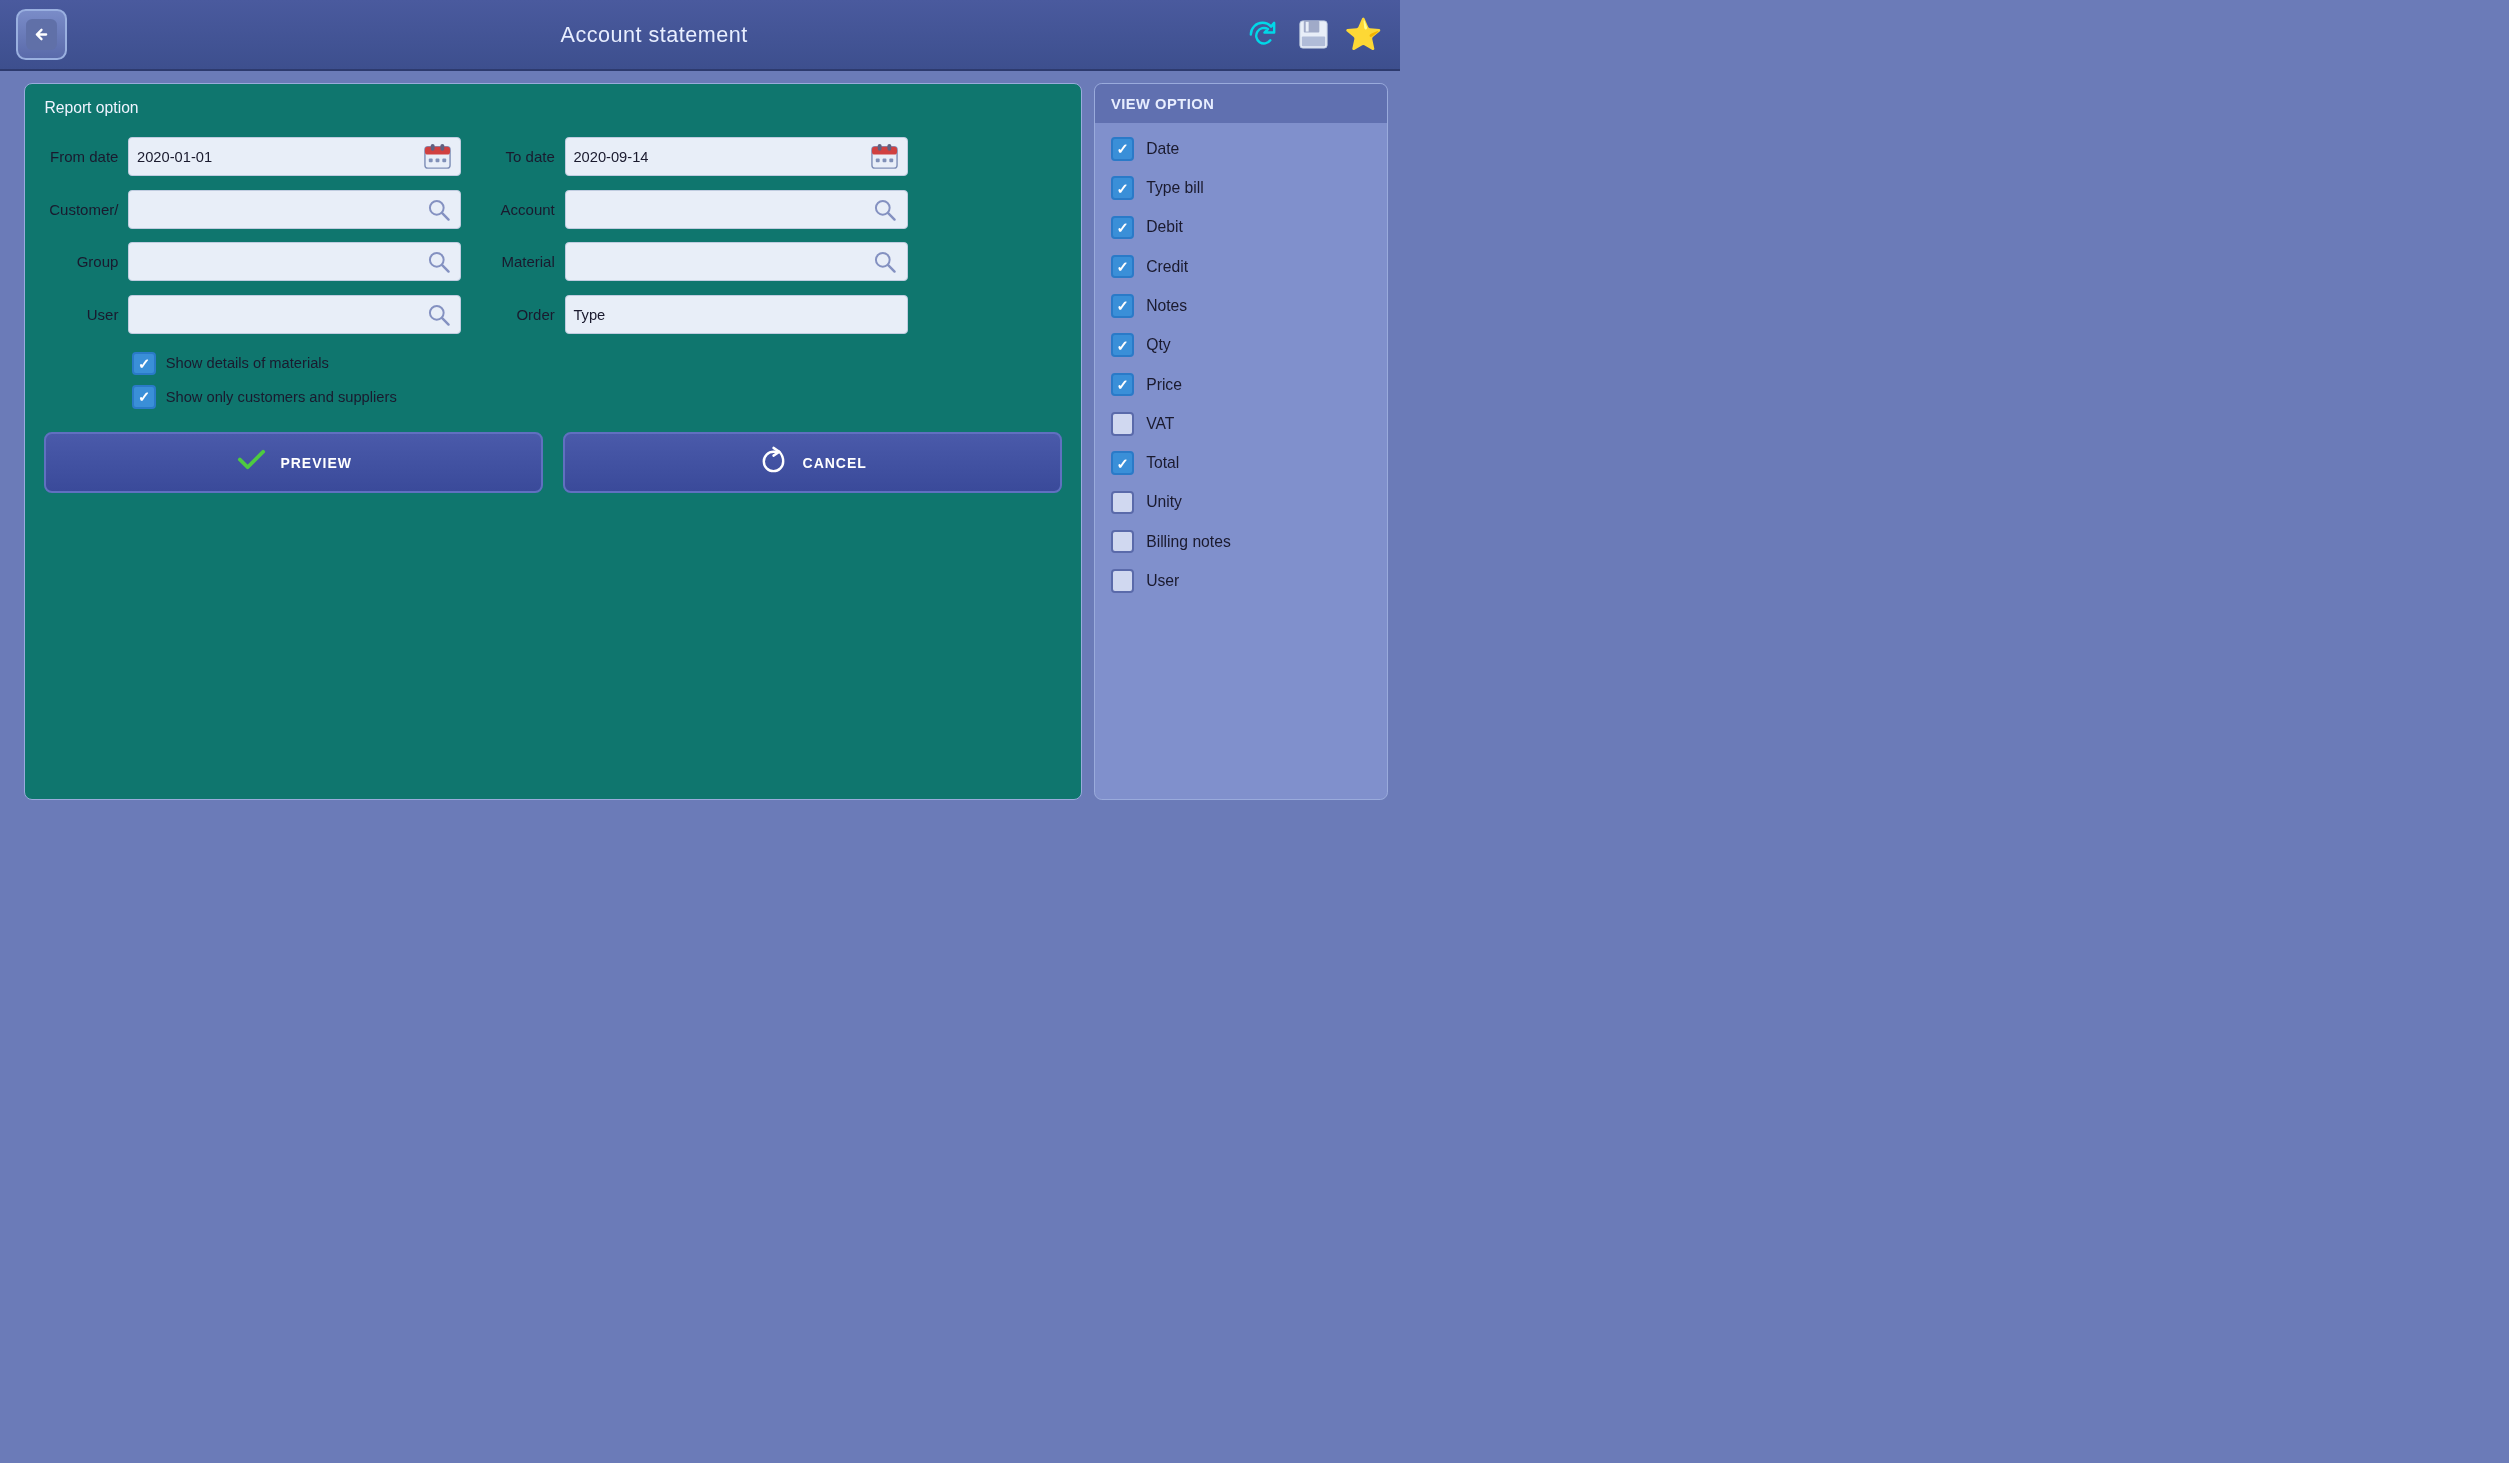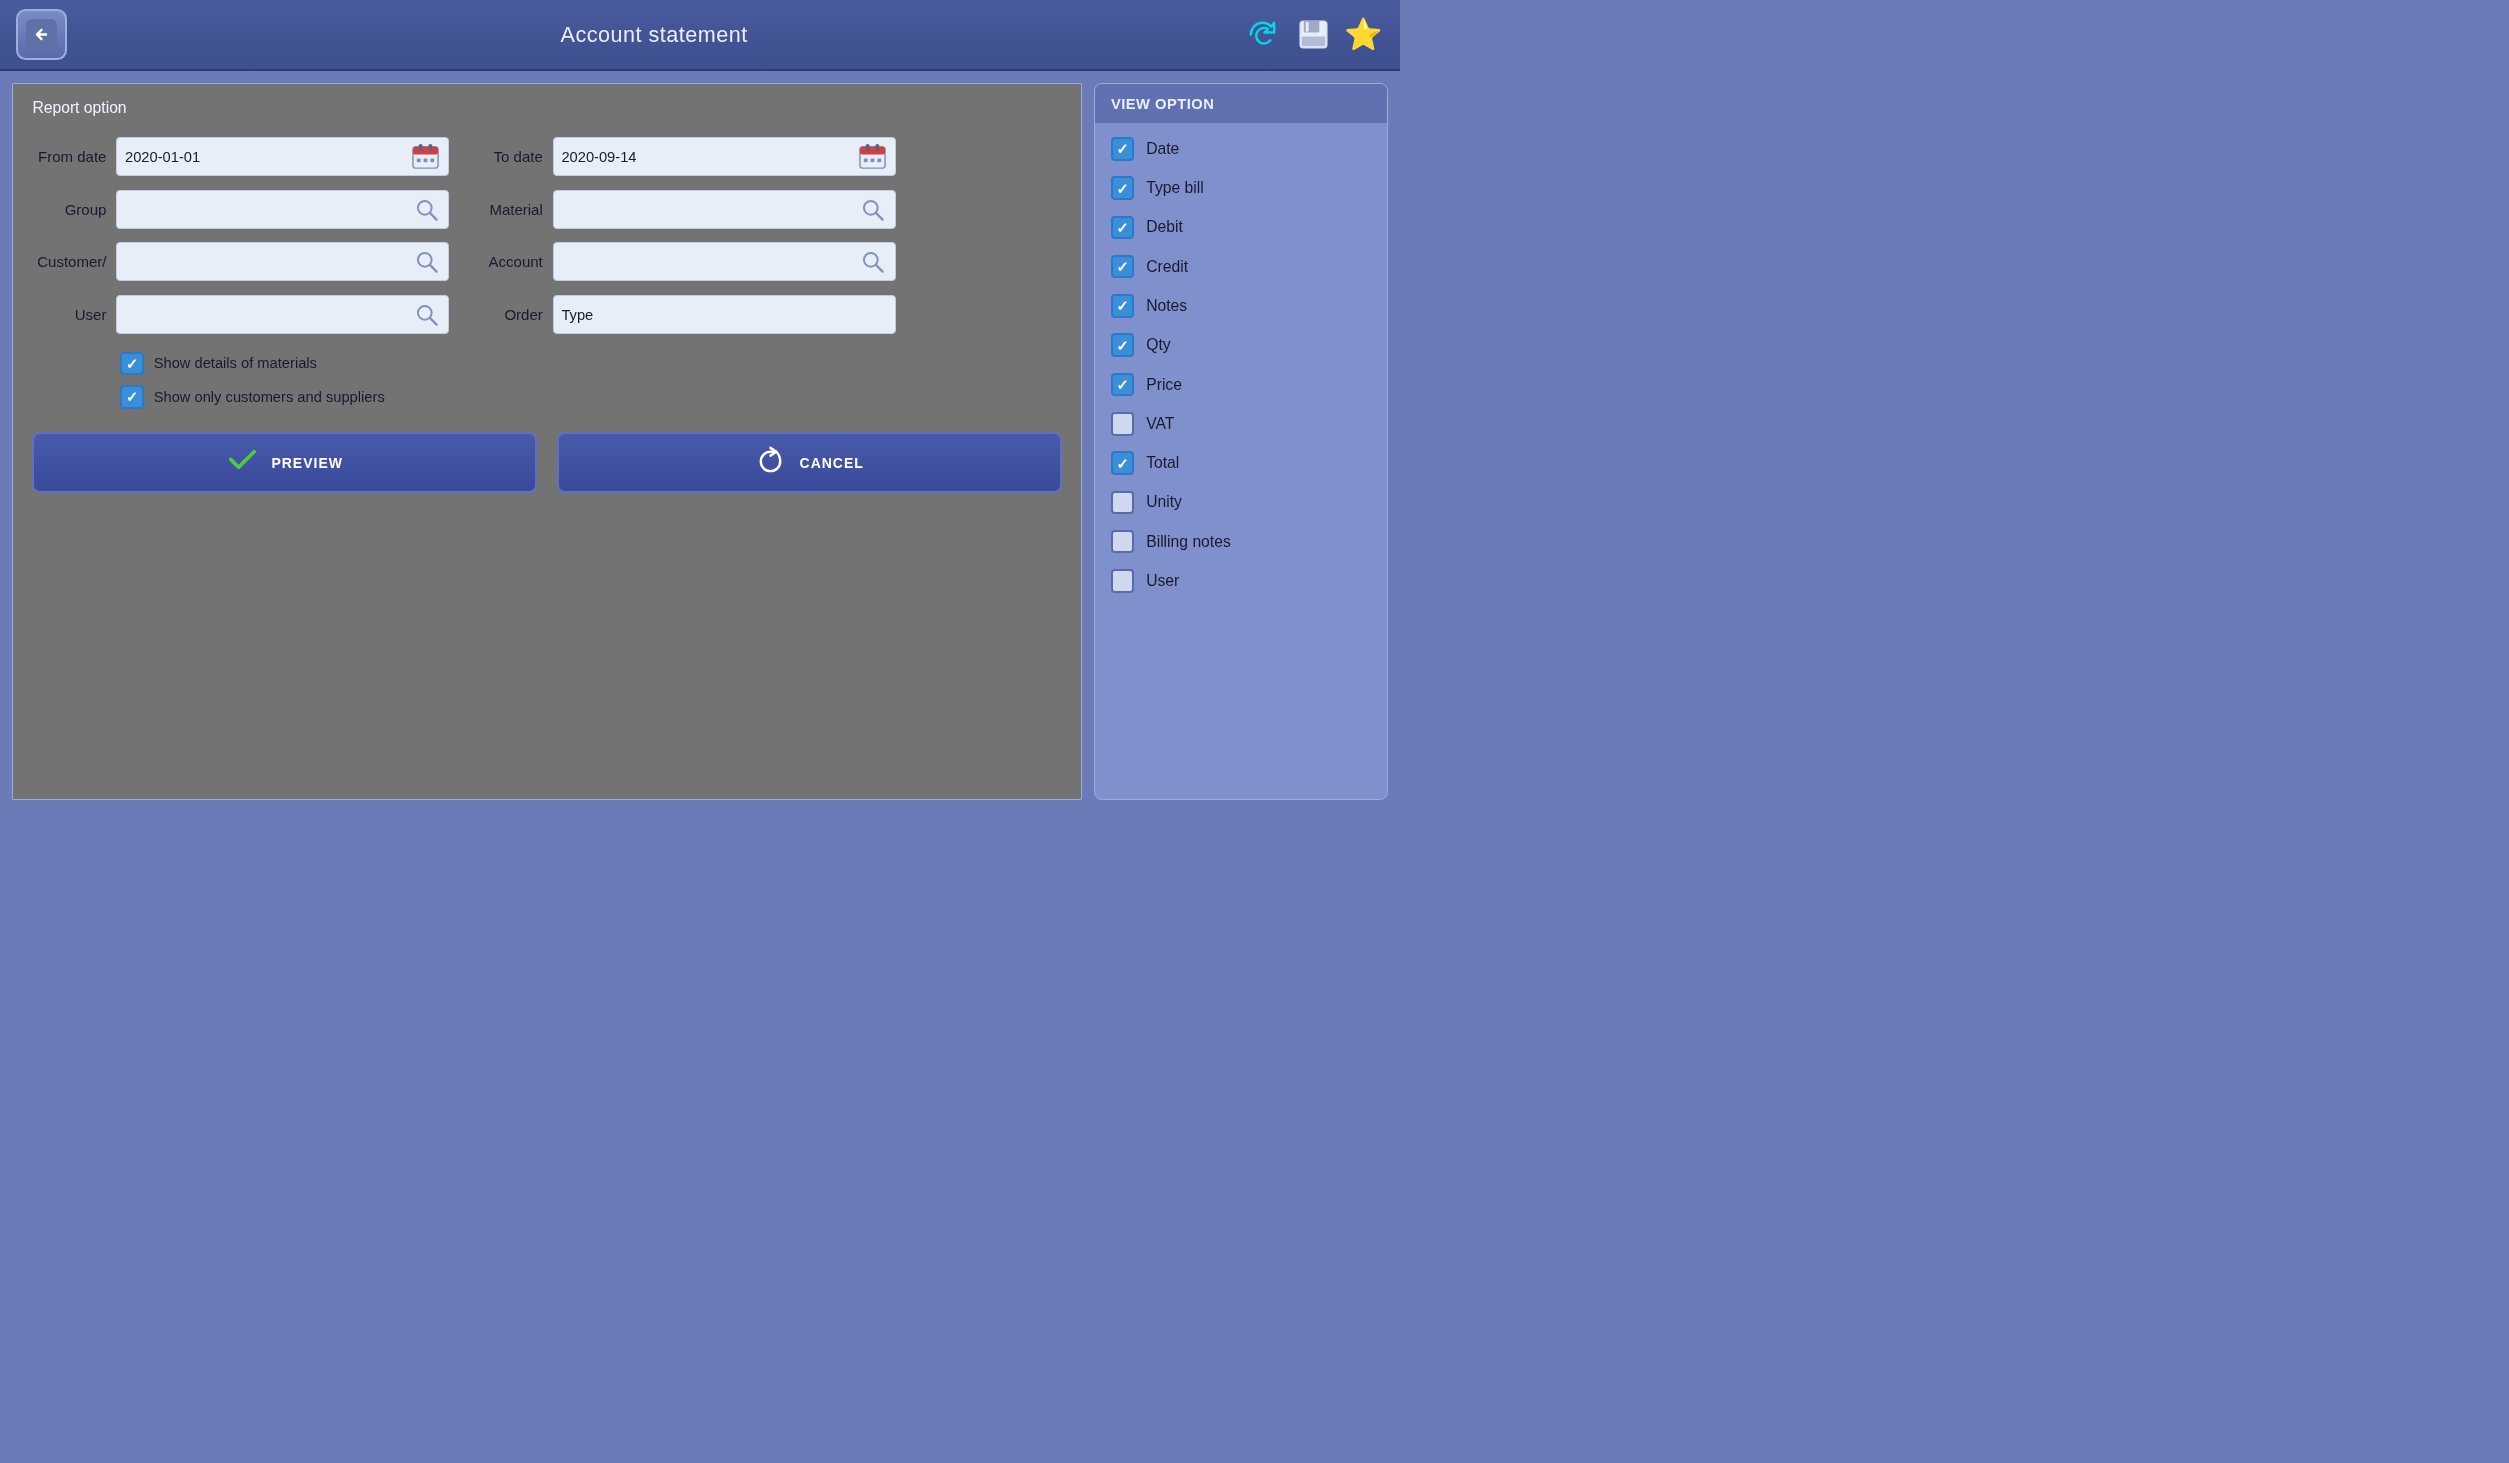--- a/index.html
+++ b/index.html
@@ -60,24 +60,25 @@
     .main-content {
       display: flex;
       gap: 11.8px;
       padding: 11.8px;
       height: calc(812px - 71px);
     }
 
     
     .report-panel {
       flex: 1;
-      background: #737373;
-      border-radius: 1px;
+      background: #0f766e;
+      border-radius: 8px;
       padding: 15.7px 19.6px;
       border: 1px solid #9aabdc;
+      margin-left: 12px;
     }
     .report-panel-title {
       color: #f0f4ff;
       font-size: 15.7px;
       font-weight: 500;
       margin-bottom: 19.6px;
     }
 
     
     .form-row {
@@ -323,60 +324,60 @@
               <rect x="13" y="17" width="4" height="4" rx="1" fill="#8090b8"></rect>
               <rect x="20" y="17" width="4" height="4" rx="1" fill="#8090b8"></rect>
             </svg>
           </div>
         </div>
       </div>
     </div>
 
     <div class="form-row">
       <div class="form-group">
+        <span class="form-label">Customer/</span>
+        <div class="form-input form-input-wide">
+          <input type="text" style="">
+          <div class="search-icon-btn">
+            <svg class="search-svg" viewBox="0 0 26 26" fill="none">
+              <circle cx="11" cy="11" r="7" stroke="#5a6aaa" stroke-width="2"></circle>
+              <line x1="16.5" y1="16.5" x2="23" y2="23" stroke="#5a6aaa" stroke-width="2.5" stroke-linecap="round"></line>
+            </svg>
+          </div>
+        </div>
+      </div>
+      <div class="form-group">
+        <span class="form-label">Account</span>
+        <div class="form-input form-input-medium">
+          <input type="text" style="">
+          <div class="search-icon-btn">
+            <svg class="search-svg" viewBox="0 0 26 26" fill="none">
+              <circle cx="11" cy="11" r="7" stroke="#5a6aaa" stroke-width="2"></circle>
+              <line x1="16.5" y1="16.5" x2="23" y2="23" stroke="#5a6aaa" stroke-width="2.5" stroke-linecap="round"></line>
+            </svg>
+          </div>
+        </div>
+      </div>
+    </div>
+
+    <div class="form-row">
+      <div class="form-group">
         <span class="form-label">Group</span>
         <div class="form-input form-input-wide">
           <input type="text" style="">
           <div class="search-icon-btn">
             <svg class="search-svg" viewBox="0 0 26 26" fill="none">
               <circle cx="11" cy="11" r="7" stroke="#5a6aaa" stroke-width="2"></circle>
               <line x1="16.5" y1="16.5" x2="23" y2="23" stroke="#5a6aaa" stroke-width="2.5" stroke-linecap="round"></line>
             </svg>
           </div>
         </div>
       </div>
       <div class="form-group">
         <span class="form-label">Material</span>
-        <div class="form-input form-input-medium">
-          <input type="text" style="">
-          <div class="search-icon-btn">
-            <svg class="search-svg" viewBox="0 0 26 26" fill="none">
-              <circle cx="11" cy="11" r="7" stroke="#5a6aaa" stroke-width="2"></circle>
-              <line x1="16.5" y1="16.5" x2="23" y2="23" stroke="#5a6aaa" stroke-width="2.5" stroke-linecap="round"></line>
-            </svg>
-          </div>
-        </div>
-      </div>
-    </div>
-
-    <div class="form-row">
-      <div class="form-group">
-        <span class="form-label">Customer/</span>
-        <div class="form-input form-input-wide">
-          <input type="text" style="">
-          <div class="search-icon-btn">
-            <svg class="search-svg" viewBox="0 0 26 26" fill="none">
-              <circle cx="11" cy="11" r="7" stroke="#5a6aaa" stroke-width="2"></circle>
-              <line x1="16.5" y1="16.5" x2="23" y2="23" stroke="#5a6aaa" stroke-width="2.5" stroke-linecap="round"></line>
-            </svg>
-          </div>
-        </div>
-      </div>
-      <div class="form-group">
-        <span class="form-label">Account</span>
         <div class="form-input form-input-medium">
           <input type="text" style="">
           <div class="search-icon-btn">
             <svg class="search-svg" viewBox="0 0 26 26" fill="none">
               <circle cx="11" cy="11" r="7" stroke="#5a6aaa" stroke-width="2"></circle>
               <line x1="16.5" y1="16.5" x2="23" y2="23" stroke="#5a6aaa" stroke-width="2.5" stroke-linecap="round"></line>
             </svg>
           </div>
         </div>
       </div>

